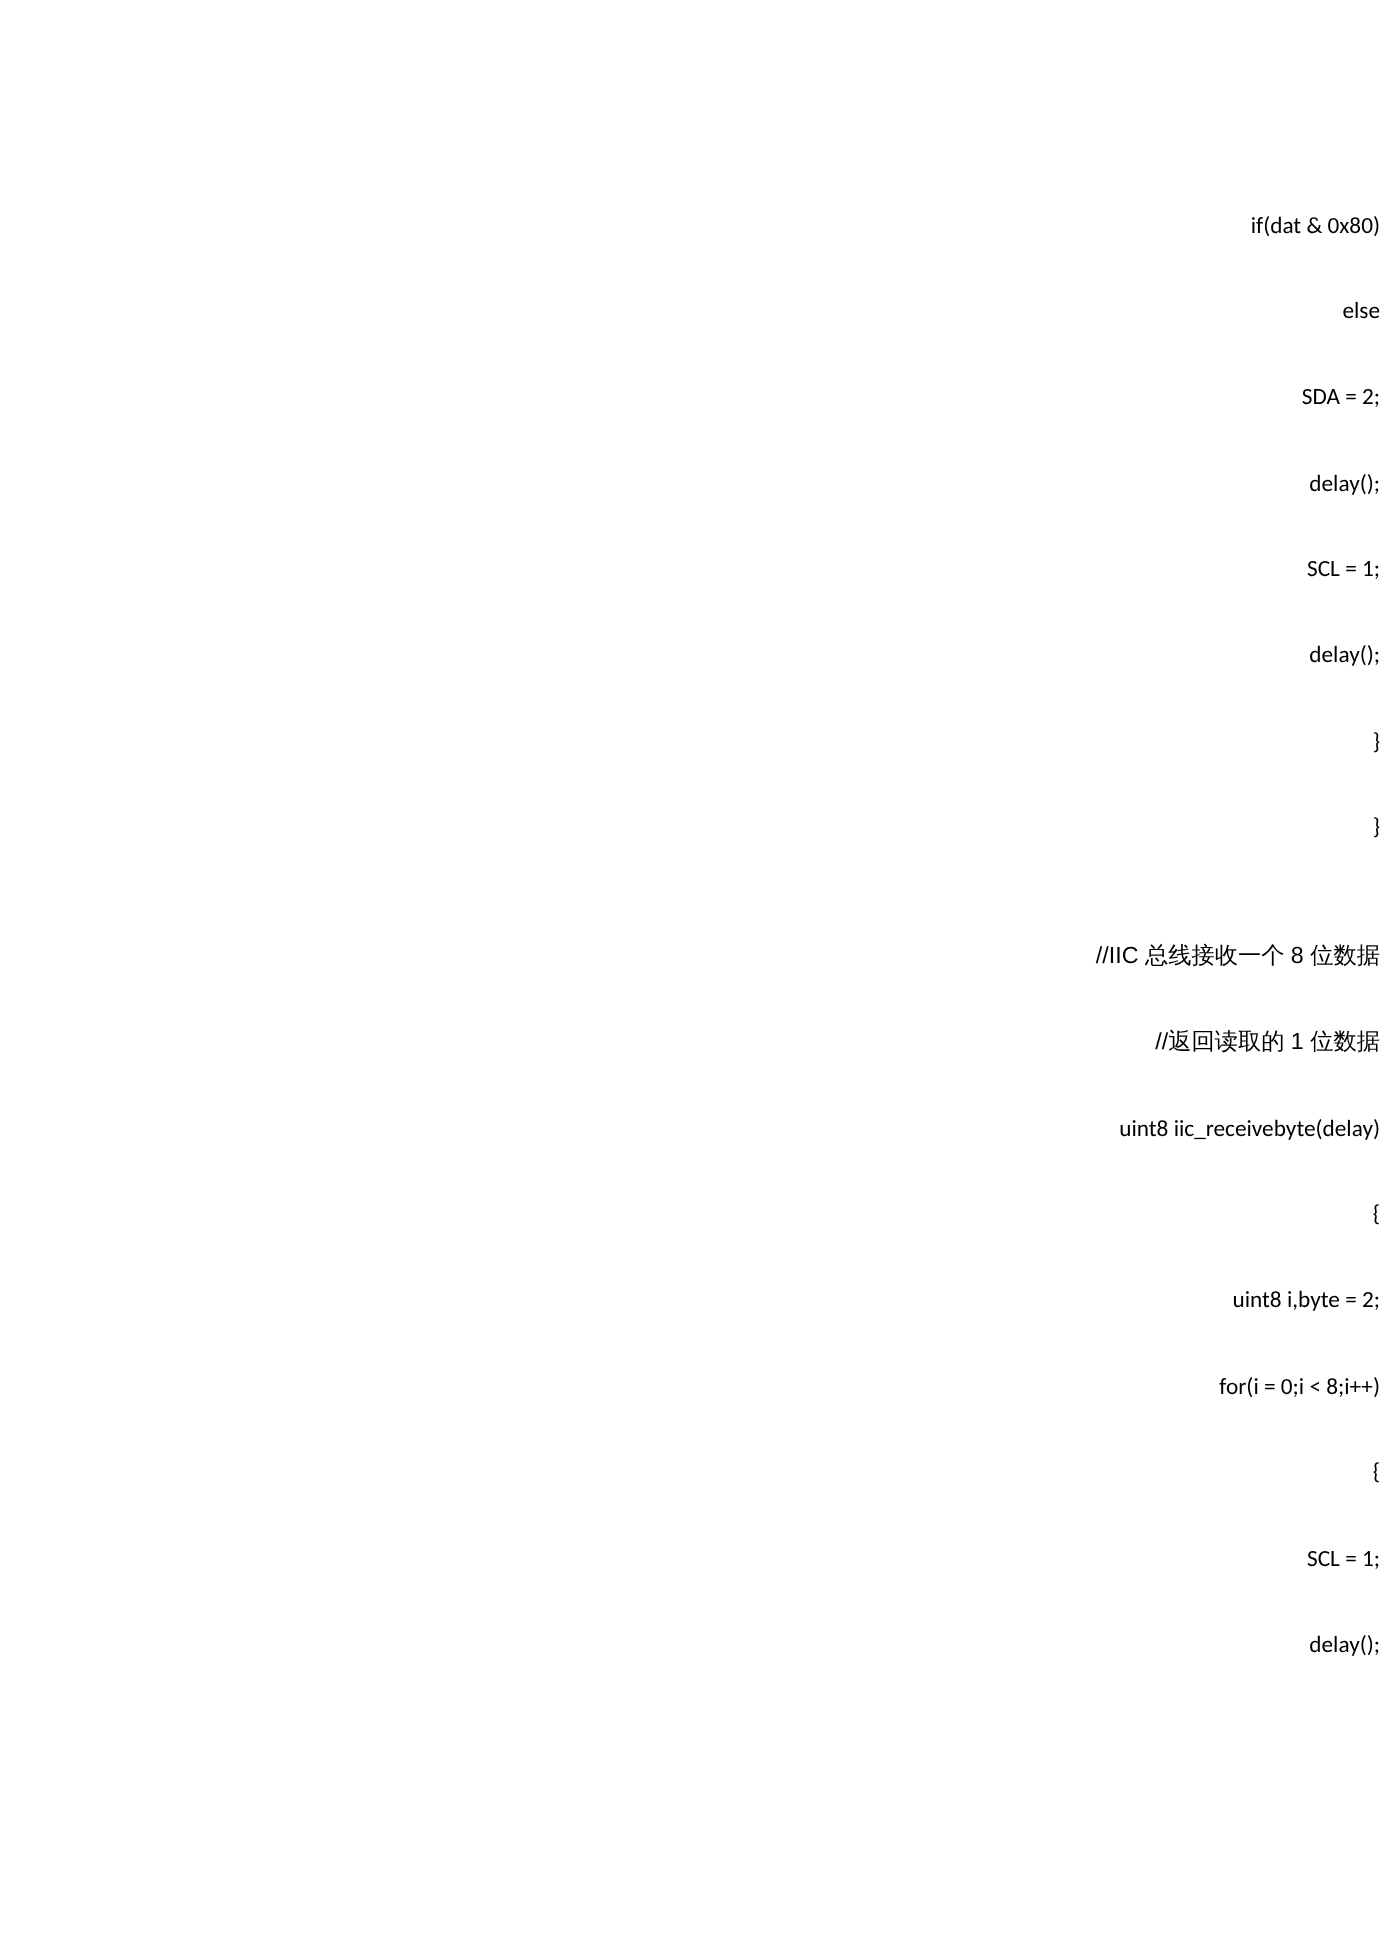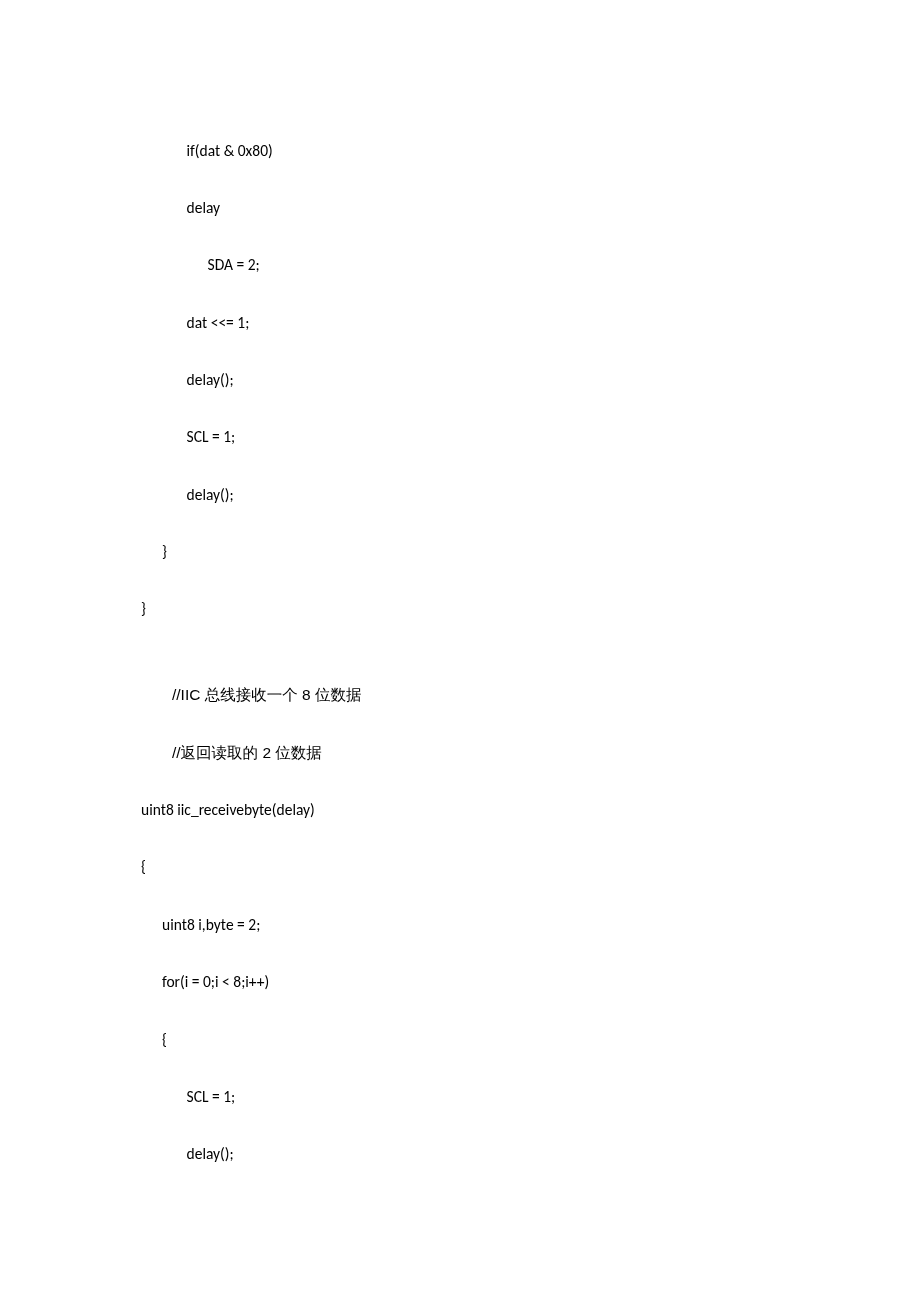--- a/index.html
+++ b/index.html
@@ -12,42 +12,42 @@
       color: #000000;
       width: 920px;
     }
     .page {
       padding: 108px 0 0 141px;
       white-space: pre;
     }
     .code-line {
       display: block;
       font-family: "Calibri", "Arial", sans-serif;
+      text-align: right;
     }
     .cjk {
       font-family: "Microsoft YaHei", "SimSun", sans-serif;
       margin-left: 31px;
     }
   </style>
 </head>
 <body>
 
 <div class="page">
 <span class="code-line">             if(dat &amp; 0x80)</span>
-<span class="code-line">             delay</span>
+<span class="code-line">             else</span>
 <span class="code-line">                   SDA = 2;</span>
-<span class="code-line">             dat &lt;&lt;= 1;</span>
 <span class="code-line">             delay();</span>
 <span class="code-line">             SCL = 1;</span>
 <span class="code-line">             delay();</span>
 <span class="code-line">      }</span>
 <span class="code-line">}</span>
 <span class="code-line"></span>
 <span class="code-line cjk">//IIC 总线接收一个 8 位数据</span>
-<span class="code-line cjk">//返回读取的 2 位数据</span>
+<span class="code-line cjk">//返回读取的 1 位数据</span>
 <span class="code-line">uint8 iic_receivebyte(delay)</span>
 <span class="code-line">{</span>
 <span class="code-line">      uint8 i,byte = 2;</span>
 <span class="code-line">      for(i = 0;i &lt; 8;i++)</span>
 <span class="code-line">      {</span>
 <span class="code-line">             SCL = 1;</span>
 <span class="code-line">             delay();</span>
 
 
 

